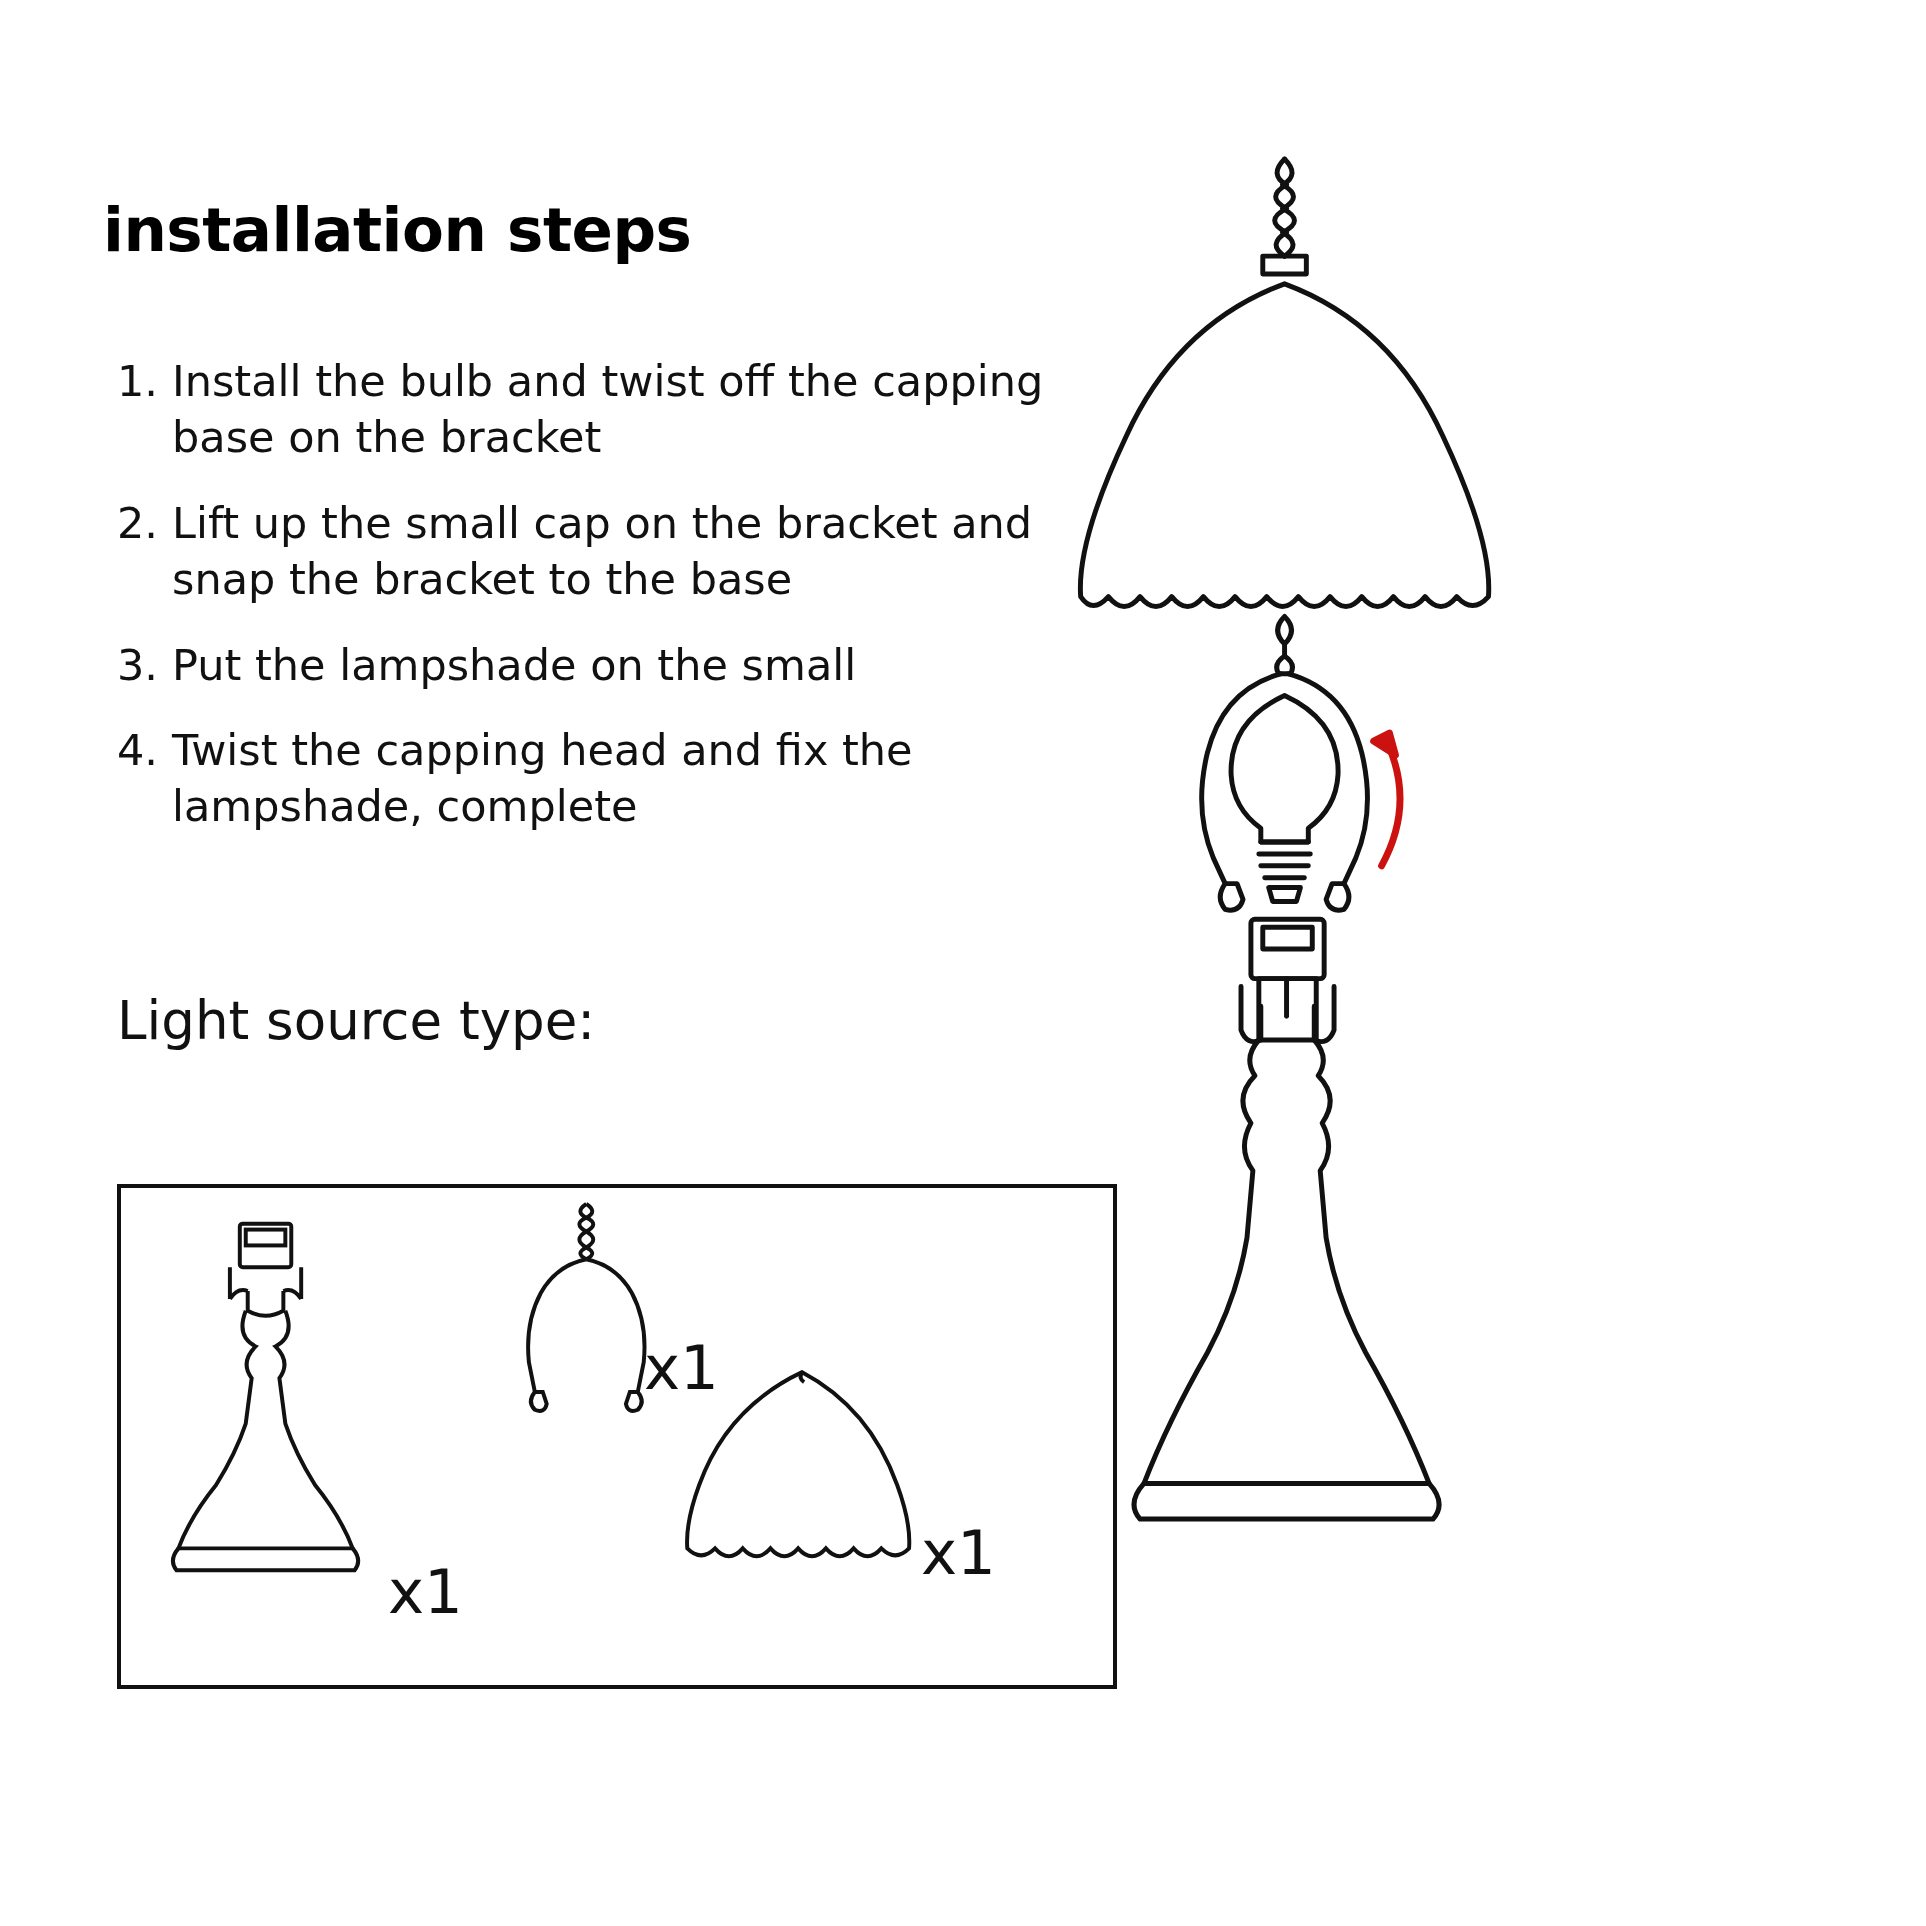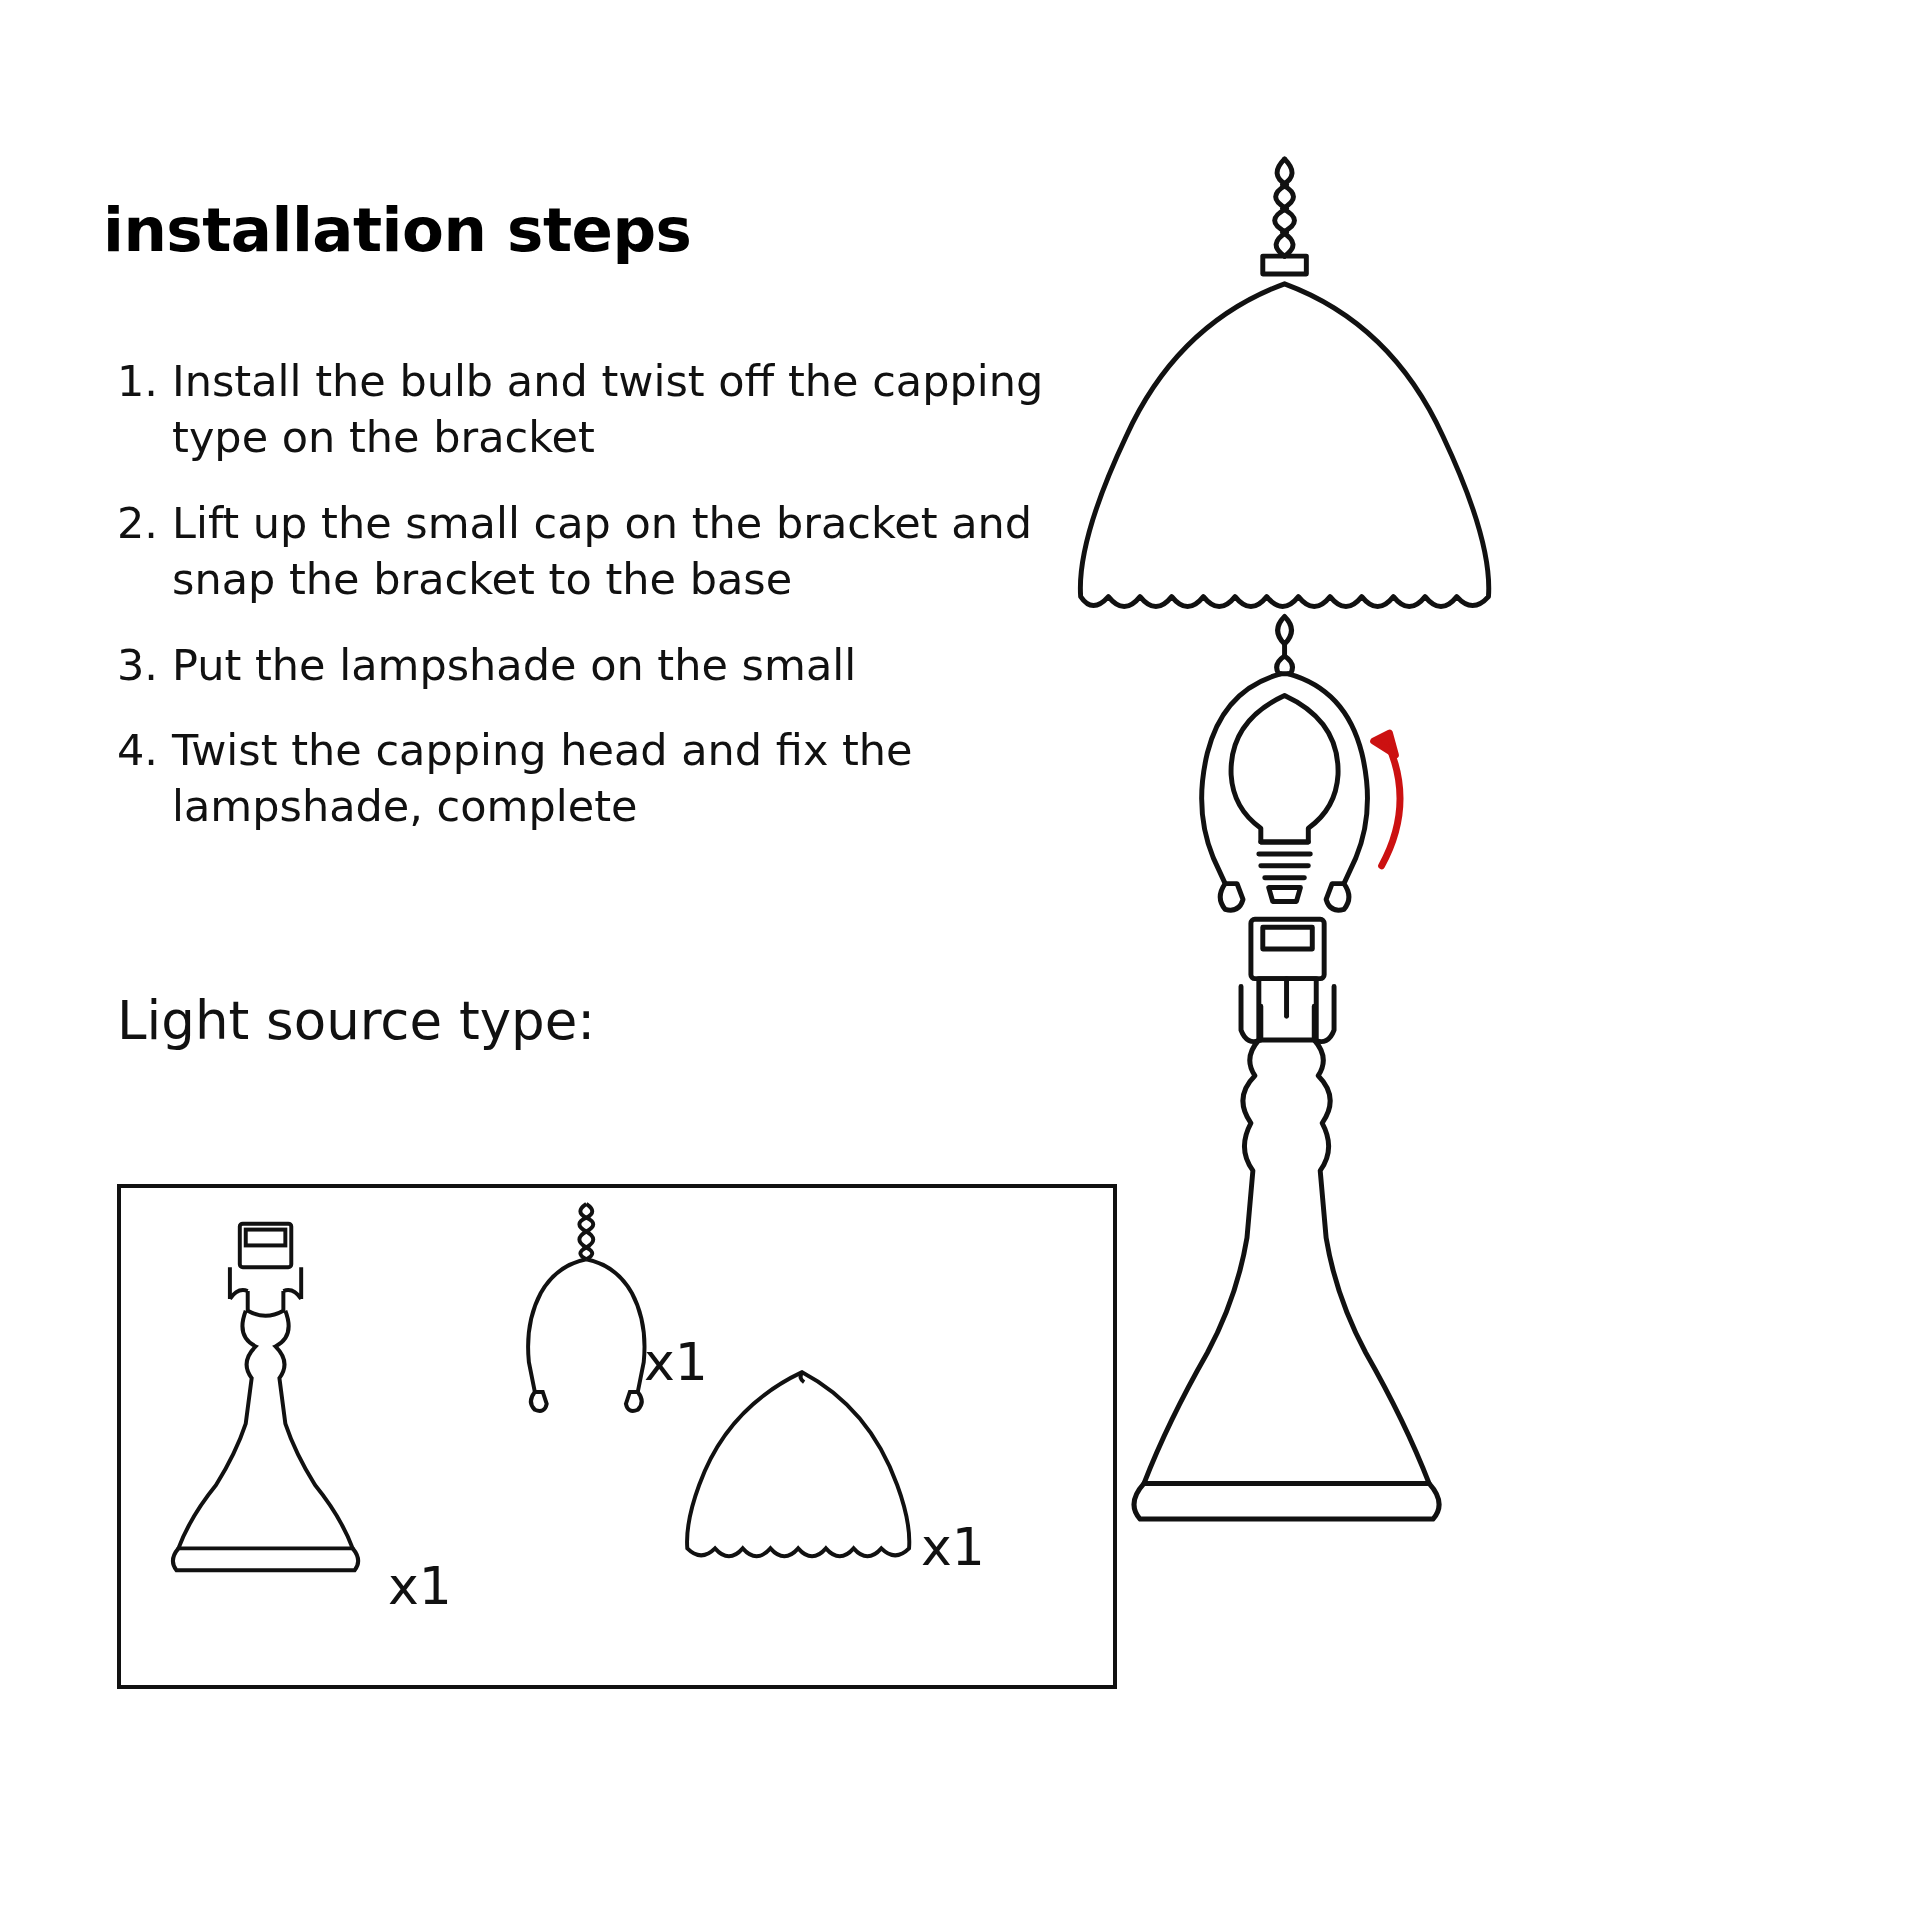--- a/index.html
+++ b/index.html
@@ -77,21 +77,21 @@
     top: 1184px;
     width: 1000px;
     height: 505px;
     border: 4px solid #111;
     background: #fff;
     box-sizing: border-box;
   }
   .parts-box svg { display: block; }
   .qty {
     position: absolute;
-    font-size: 52px;
+    font-size: 61px;
     font-weight: 400;
     color: #111;
   }
   .qty-base { left: 388px; top: 1556px; }
   .qty-bracket { left: 644px; top: 1332px; }
   .qty-shade { left: 921px; top: 1517px; }
 
   
   .diagram {
     position: absolute;
@@ -104,21 +104,21 @@
 </head>
 <body>
 
 <div class="page">
 
   <div class="title">installation steps</div>
 
   <div class="steps">
     <div class="step">
       <span class="num">1.</span>
-      <span class="txt">Install the bulb and twist off the capping type on the bracket</span>
+      <span class="txt">Install the bulb and twist off the capping base on the bracket</span>
     </div>
     <div class="step">
       <span class="num">2.</span>
       <span class="txt">Lift up the small cap on the bracket and snap the bracket to the base</span>
     </div>
     <div class="step">
       <span class="num">3.</span>
       <span class="txt">Put the lampshade on the small</span>
     </div>
     <div class="step">

